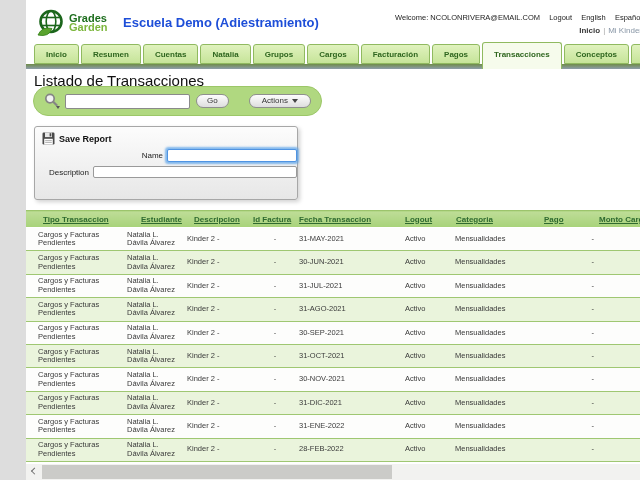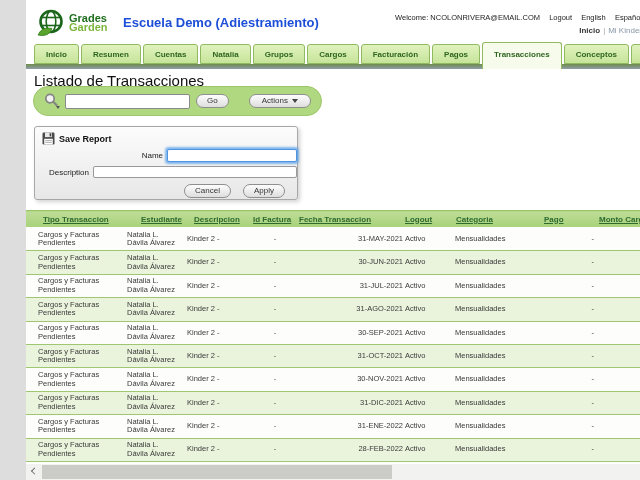--- a/index.html
+++ b/index.html
@@ -81,21 +81,21 @@
                 overflow:hidden; }
   table.tx tbody tr { height:23.4px; border-bottom:1px solid #9fc772; background:#fdfdfc; cursor:pointer; }
   table.tx tbody tr.alt { background:#eaf4dc; }
   .c-tipo        { padding-left:12px; padding-right:20px; }
   th.c-tipo      { padding-left:17px; }
   .c-estudiante  { padding-right:8px; }
   th.c-estudiante{ padding-left:15px; }
   th.c-descripcion { padding-left:8px; }
   .c-id_factura  { text-align:center; }
   th.c-id_factura{ text-align:center; }
-  .c-fecha       { text-align:right; color:#1f1f1f; }
+  .c-fecha       { text-align:left; color:#1f1f1f; }
   th.c-fecha     { text-align:center; }
   .c-categoria   { padding-left:1px; }
   th.c-categoria { padding-left:2px; }
   th.c-pago      { padding-left:2px; }
   td.c-pago      { text-align:right; padding-right:4px; }
   th.c-monto     { text-align:right; padding-right:13px; }
   td.c-monto     { text-align:right; padding-right:13px; color:#1f1f1f; }
 
   
   .vscroll { position:absolute; right:0; top:0; width:17px; height:464px; background:#f2f2f0; }
@@ -184,24 +184,20 @@
       </svg>
       <span class="txt">Save Report</span>
     </div>
     <div class="sd-row">
       <span class="sd-label">Name</span>
       <input class="name-input" type="text" value="" style="">
     </div>
     <div class="sd-row">
       <span class="sd-label">Description</span>
       <input class="desc-input" type="text" value="" style="">
-    </div>
-    <div class="sd-buttons">
-      <button class="pill-btn">Cancel</button>
-      <button class="pill-btn">Apply</button>
     </div>
   </div>
 
   <div class="table-clip">
     <table class="tx">
       <colgroup>
         <col style="width:100px">
           <col style="width:60px">
           <col style="width:66px">
         <col style="width:46px">

